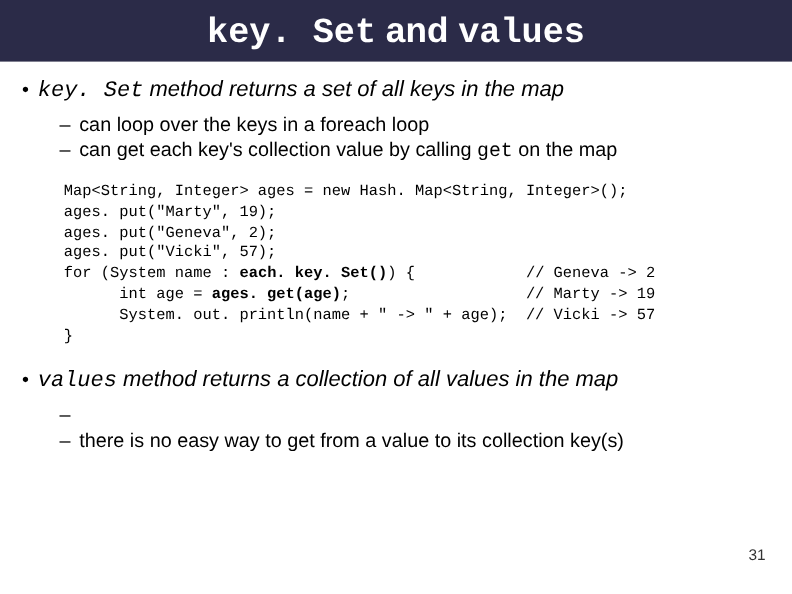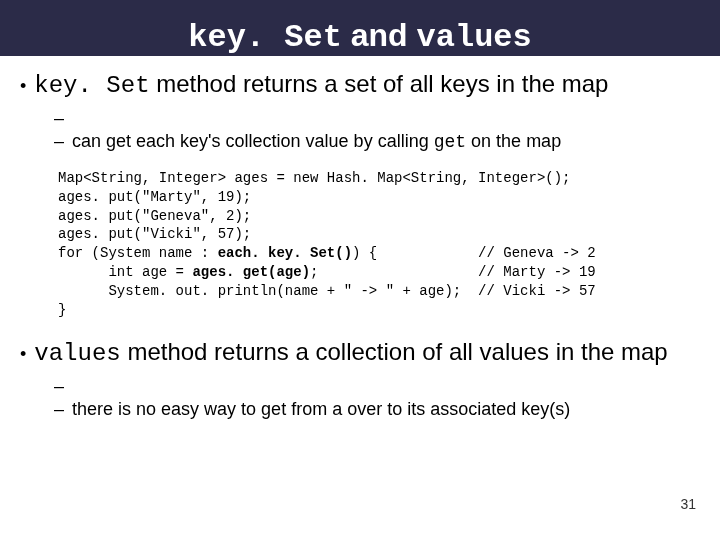--- a/index.html
+++ b/index.html
@@ -7,21 +7,21 @@
     width: 720px;
     height: 540px;
     background: #ffffff;
     font-family: Arial, Helvetica, sans-serif;
     overflow: hidden;
   }
   .title-bar {
     background: #2b2b48;
     height: 56px;
     display: flex;
-    align-items: flex-end;
+    align-items: center;
     justify-content: center;
   }
   .title-bar h1 {
     color: #ffffff;
     font-size: 32px;
     font-weight: bold;
   }
   .title-bar .mono {
     font-family: "Courier New", Courier, monospace;
   }
@@ -29,21 +29,21 @@
     padding: 14px 30px 0 20px;
     color: #000;
   }
   .bullet1 {
     display: flex;
     align-items: baseline;
     margin-bottom: 8px;
     gap: 8px;
   }
   .bullet1 .dot { font-size: 18px; line-height: 1; }
-  .bullet1 .txt { font-size: 24px; }
+  .bullet1 .txt { font-size: 20px; font-style: italic; }
   .mono { font-family: "Courier New", Courier, monospace; }
   .sublist {
     margin-left: 34px;
     margin-bottom: 14px;
   }
   .sublist .row {
     display: flex;
     align-items: baseline;
     gap: 8px;
     font-size: 18px;
@@ -80,20 +80,21 @@
   <div class="bullet1">
     <span class="dot">•</span>
     <span class="txt">
       <span class="mono">key. Set</span><span> method returns a set of all keys in the map</span>
     </span>
   </div>
 
   <div class="sublist">
     <div class="row">
       <span class="dash">–</span>
+      <span>can loop over the keys in a foreach loop</span>
     </div>
     <div class="row">
       <span class="dash">–</span>
       <span>
         <span>can get each key's collection value by calling </span><span class="mono">get</span><span> on the map</span>
       </span>
     </div>
   </div>
 
   <div class="code-block"><span>Map&lt;String, Integer&gt; ages = new Hash. Map&lt;String, Integer&gt;();</span>
@@ -111,19 +112,19 @@
       <span class="mono">values</span><span> method returns a collection of all values in the map</span>
     </span>
   </div>
 
   <div class="sublist">
     <div class="row">
       <span class="dash">–</span>
     </div>
     <div class="row">
       <span class="dash">–</span>
-      <span>there is no easy way to get from a over to its associated key(s)</span>
+      <span>there is no easy way to get from a value to its collection key(s)</span>
     </div>
   </div>
 
 </div>
 
 <div class="slide-num">31</div>
 
 </body></html>

